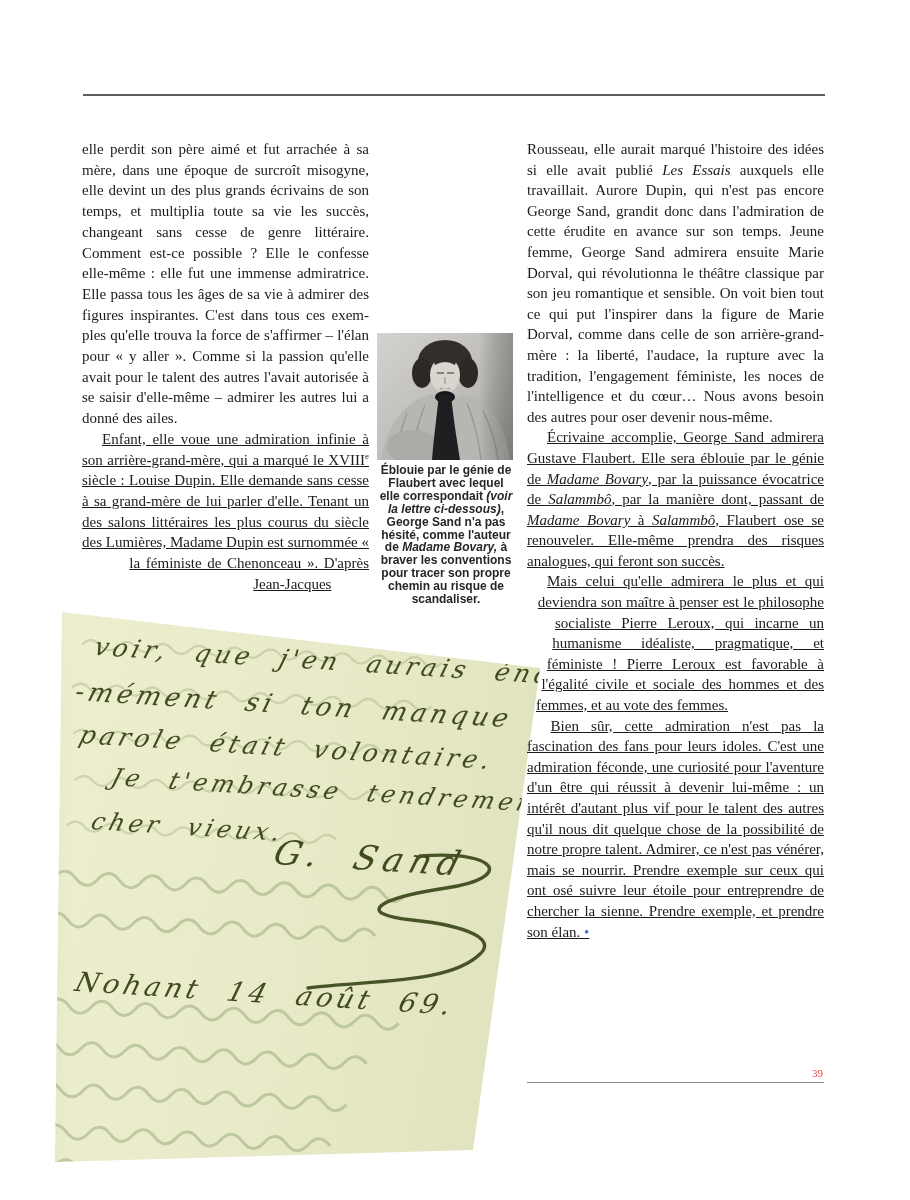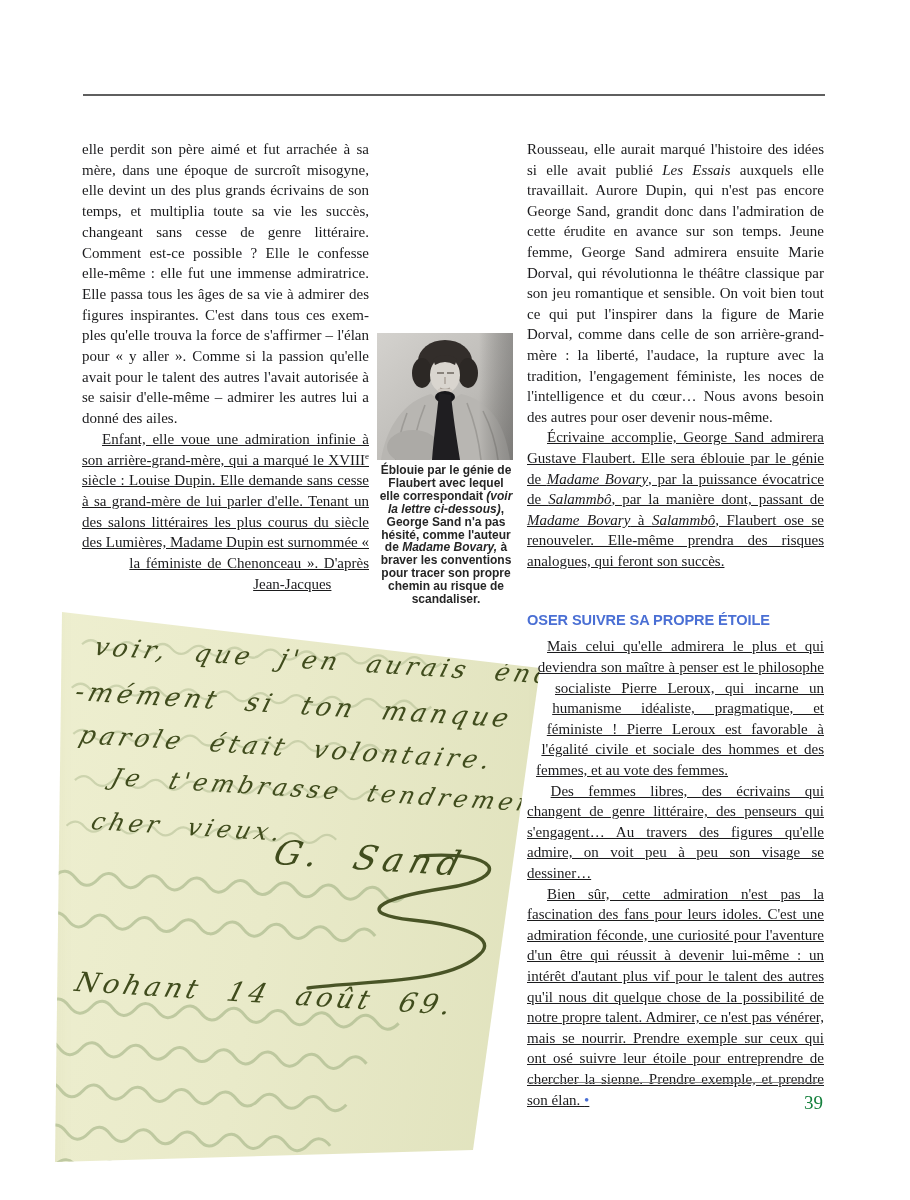--- a/index.html
+++ b/index.html
@@ -28,21 +28,21 @@
      shape-outside:polygon(0px 137px,287px 185px,287px 186px,0px 186px);}
   .wrap-right{float:left;width:28px;height:158px;
      shape-outside:polygon(0px 35px,28px 51px,0px 158px);}
 
   
   .photo{position:absolute;left:377px;top:333px;width:136px;height:127px;overflow:hidden;}
   .caption{position:absolute;left:377px;top:464px;width:138px;
            font-family:"Liberation Sans", sans-serif;font-weight:bold;
            font-size:12px;line-height:12.9px;color:var(--caption,#262626);text-align:center;}
 
-  .page-num{position:absolute;right:87px;top:1092px;font-size:19px;color:#15803d;
+  .page-num{position:absolute;right:87px;top:1067px;font-size:11px;color:#ef4444;
             font-family:"Liberation Serif", serif;}
 
   
   .letter{position:absolute;left:40px;top:560px;width:520px;height:645px;
           background:linear-gradient(100deg,#eeefd0 0%, var(--paper,#e9eac9) 45%, #dfe1bb 100%);
           clip-path:polygon(22px 52px,500px 108px,433px 590px,15px 602px);
           box-shadow:inset 0 0 30px rgba(125,125,60,.25);}
   .letter svg{position:absolute;left:0;top:0;}
   .hw{position:absolute;font-family:"DejaVu Serif", serif;font-style:italic;
       color:var(--ink,#404c1d);white-space:nowrap;letter-spacing:4px;word-spacing:14px;
@@ -124,22 +124,20 @@
       <ellipse cx="68" cy="64" rx="10" ry="6" fill="#17171a"></ellipse>
       <path d="M62,60 C60,82 57,102 55,127 L83,127 C79,102 76,82 74,62 Z" fill="#1f1e21"></path>
       <rect width="136" height="127" fill="url(#vig)"></rect>
     </svg>
   </div>
   <div class="caption"><span>Éblouie par le génie de Flaubert avec lequel elle correspondait </span><span class="i">(voir la lettre ci-dessous)</span><span>, George Sand n'a pas hésité, comme l'auteur de </span><span class="i">Madame Bovary,</span><span> à braver les conventions pour tracer son propre chemin au risque de scandaliser.</span></div>
 
   <div class="col right-col">
     <p><span>Rousseau, elle aurait marqué l'histoire des idées si elle avait publié </span><span class="i">Les Essais</span><span> auxquels elle travaillait. Aurore Dupin, qui n'est pas encore George Sand, grandit donc dans l'admiration de cette érudite en avance sur son temps. Jeune femme, George Sand admirera ensuite Marie Dorval, qui révo­lutionna le théâtre classique par son jeu romantique et sensible. On voit bien tout ce qui put l'inspirer dans la figure de Marie Dorval, comme dans celle de son arrière-grand-mère : la liberté, l'audace, la rupture avec la tradition, l'engagement féministe, les noces de l'intelligence et du cœur… Nous avons besoin des autres pour oser de­venir nous-même.</span></p>
     <p class="indent"><span>Écrivaine accomplie, George Sand ad­mirera Gustave Flaubert. Elle sera éblouie par le génie de </span><span class="i">Madame Bovary</span><span>, par la puissance évocatrice de </span><span class="i">Salammbô</span><span>, par la manière dont, passant de </span><span class="i">Madame Bovary</span><span> à </span><span class="i">Salammbô</span><span>, Flaubert ose se renouveler. Elle-même prendra des risques analogues, qui feront son succès.</span></p>
-    <h3 class="sec-head h-right">OSER SUIVRE SA PROPRE ÉTOILE</h3>
     <p class="indent"><span class="wrap-right"></span><span><span>Mais celui qu'elle admirera le plus et qui deviendra son maître à penser est le philosophe socialiste Pierre Leroux, qui incarne un humanisme idéaliste, pragmatique, et féministe ! Pierre Leroux est favorable à l'égalité civile et sociale des hommes et des femmes, et au vote des femmes.</span></span></p>
-    <p class="indent"><span>Des femmes libres, des écrivains qui changent de genre littéraire, des pen­seurs qui s'engagent… Au travers des figures qu'elle admire, on voit peu à peu son visage se dessiner…</span></p>
     <p class="indent"><span>Bien sûr, cette admiration n'est pas la fascination des fans pour leurs idoles. C'est une admiration féconde, une curio­sité pour l'aventure d'un être qui réussit à devenir lui-même : un intérêt d'autant plus vif pour le talent des autres qu'il nous dit quelque chose de la possibilité de notre propre talent. Admirer, ce n'est pas vénérer, mais se nourrir. Prendre exem­ple sur ceux qui ont osé suivre leur étoile pour entreprendre de chercher la sienne. Prendre exemple, et prendre son élan. </span><span class="accent">•</span></p>
   </div>
 
   <div class="rule bottom-rule"></div>
   <div class="page-num">39</div>
 
 </div>
 
 </body></html>

